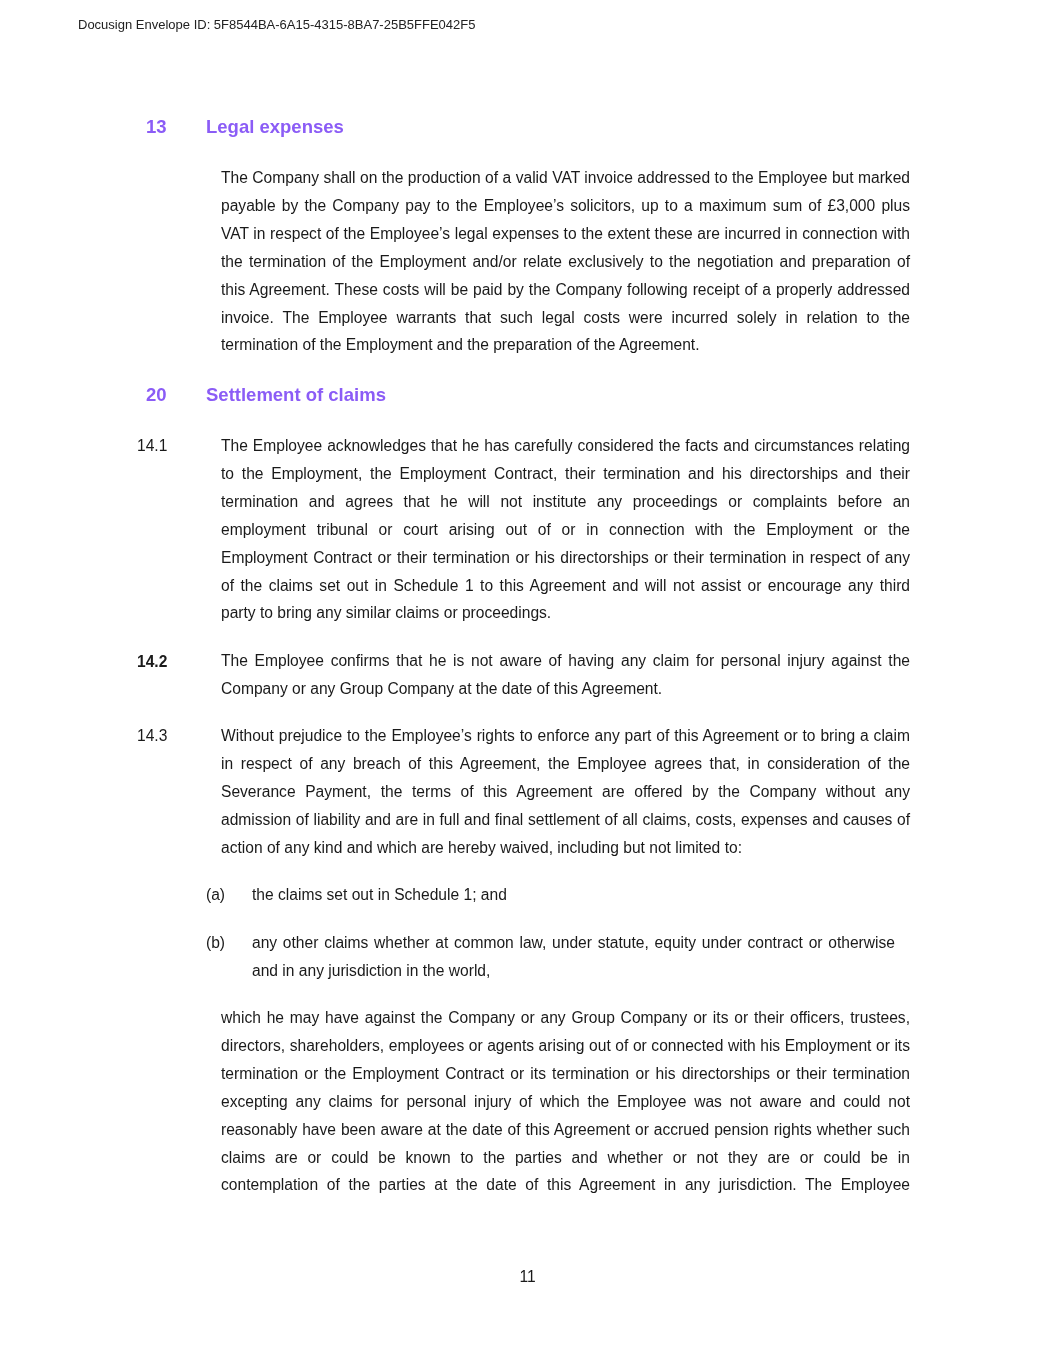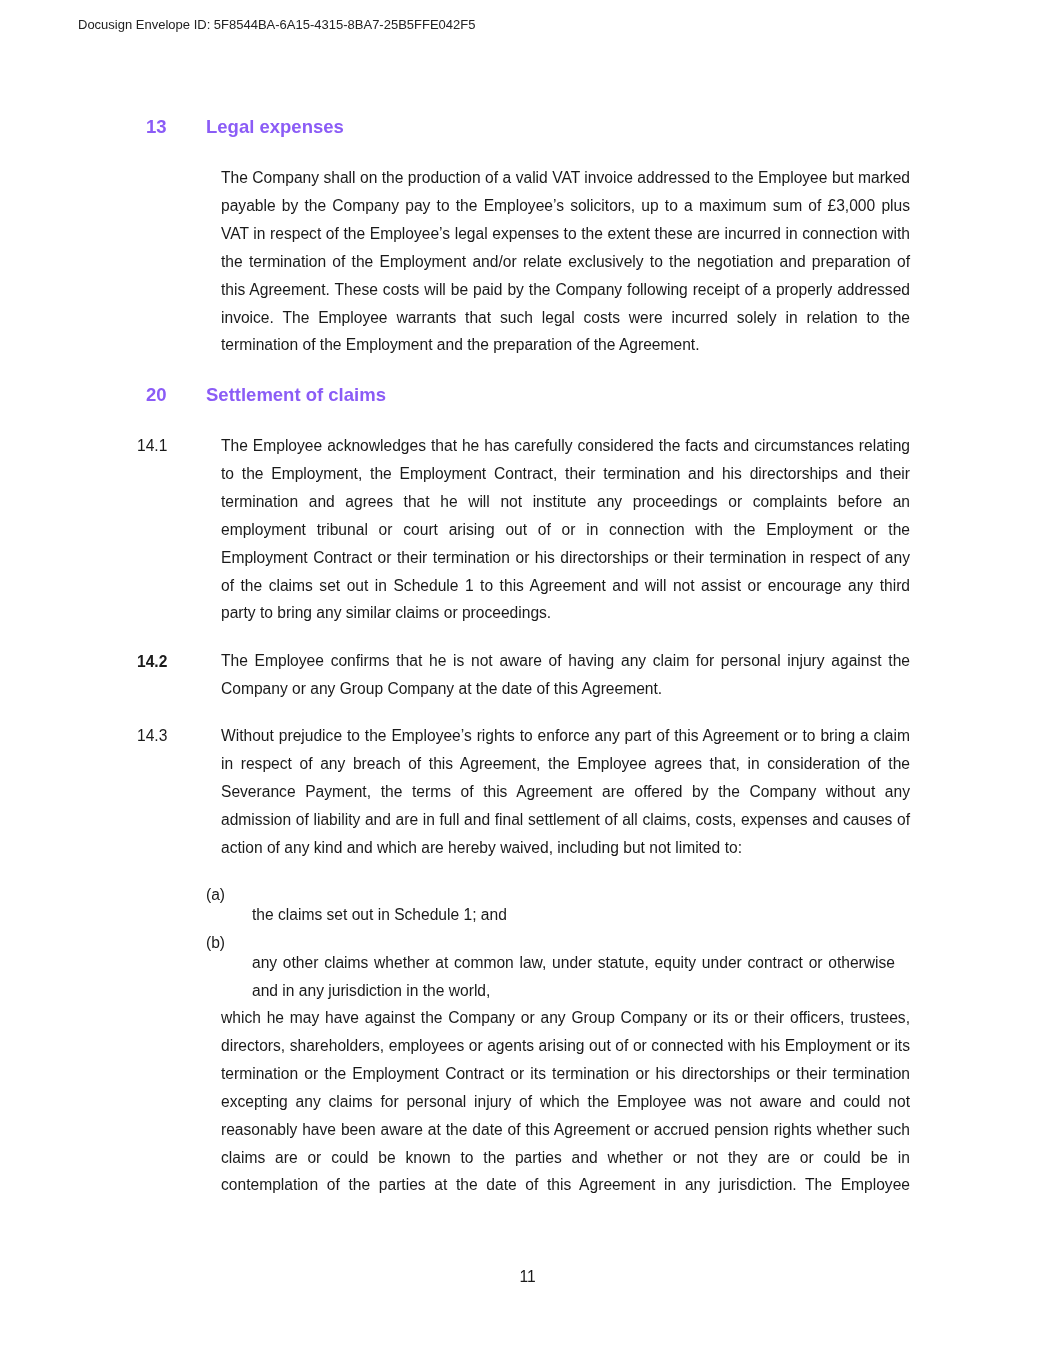--- a/index.html
+++ b/index.html
@@ -23,21 +23,21 @@
   }
   .para.full-last { text-align-last: justify; }
   .clause-num {
     position: absolute; left: 137px; font-size: 15.6px; line-height: 27.9px;
   }
   .sub-label {
     position: absolute; left: 206px; font-size: 15.6px; line-height: 27.9px;
   }
   .sub-para {
     position: absolute; left: 252px; width: 643px;
-    font-size: 15.6px; line-height: 27.9px; text-align: justify; text-align-last: left; margin-top: 20px;
+    font-size: 15.6px; line-height: 27.9px; text-align: justify; text-align-last: left;
   }
   .page-num {
     position: absolute; left: 0; width: 1055px; top: 1268px;
     text-align: center; font-size: 15.6px;
   }
 </style>
 </head>
 <body>
 
 <div class="envelope">Docusign Envelope ID: 5F8544BA-6A15-4315-8BA7-25B5FFE042F5</div>

